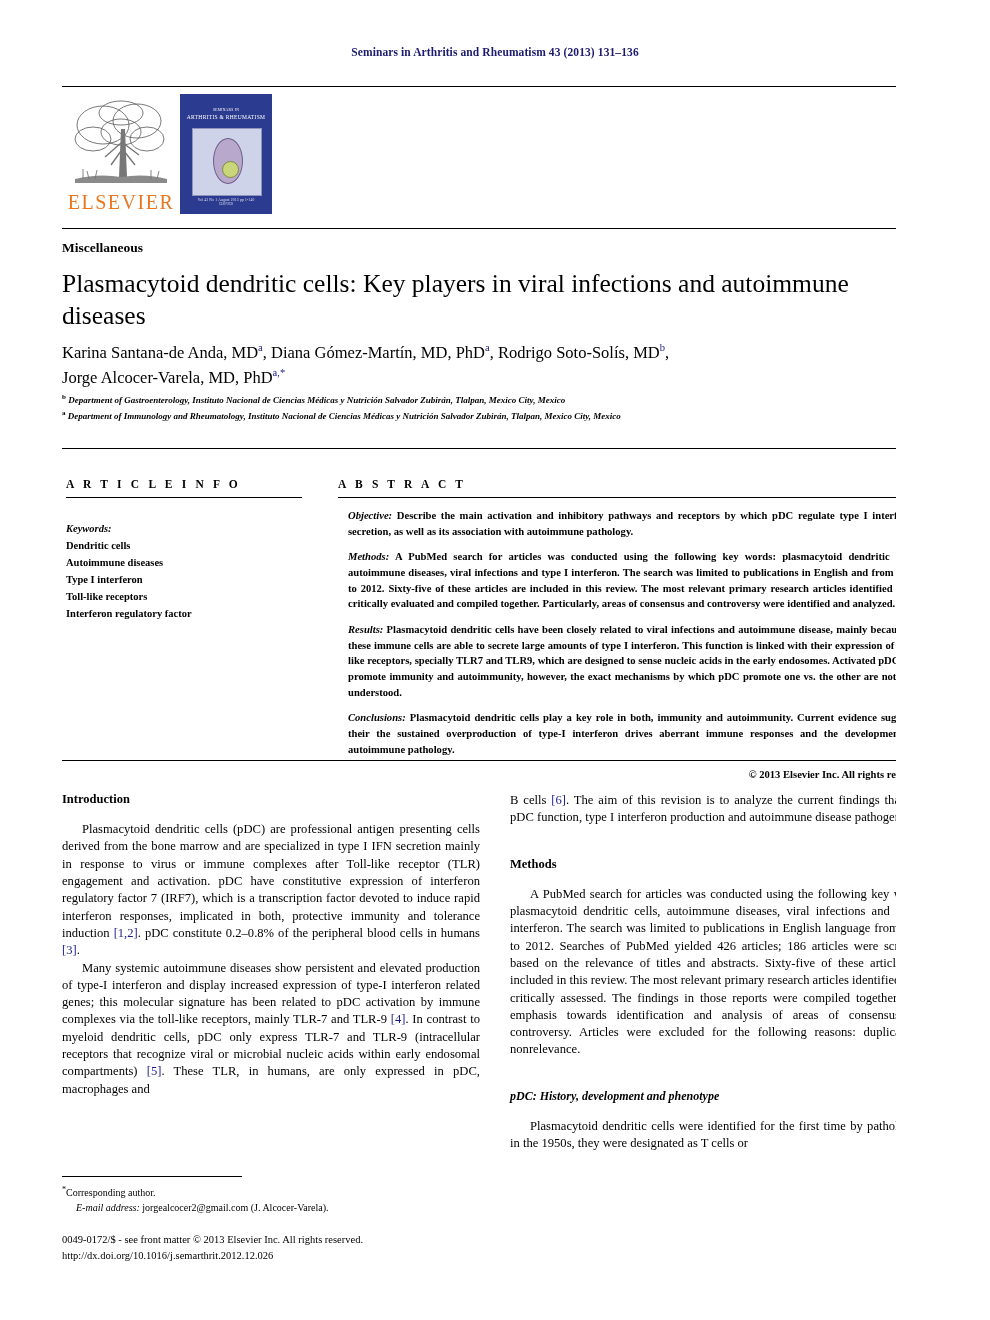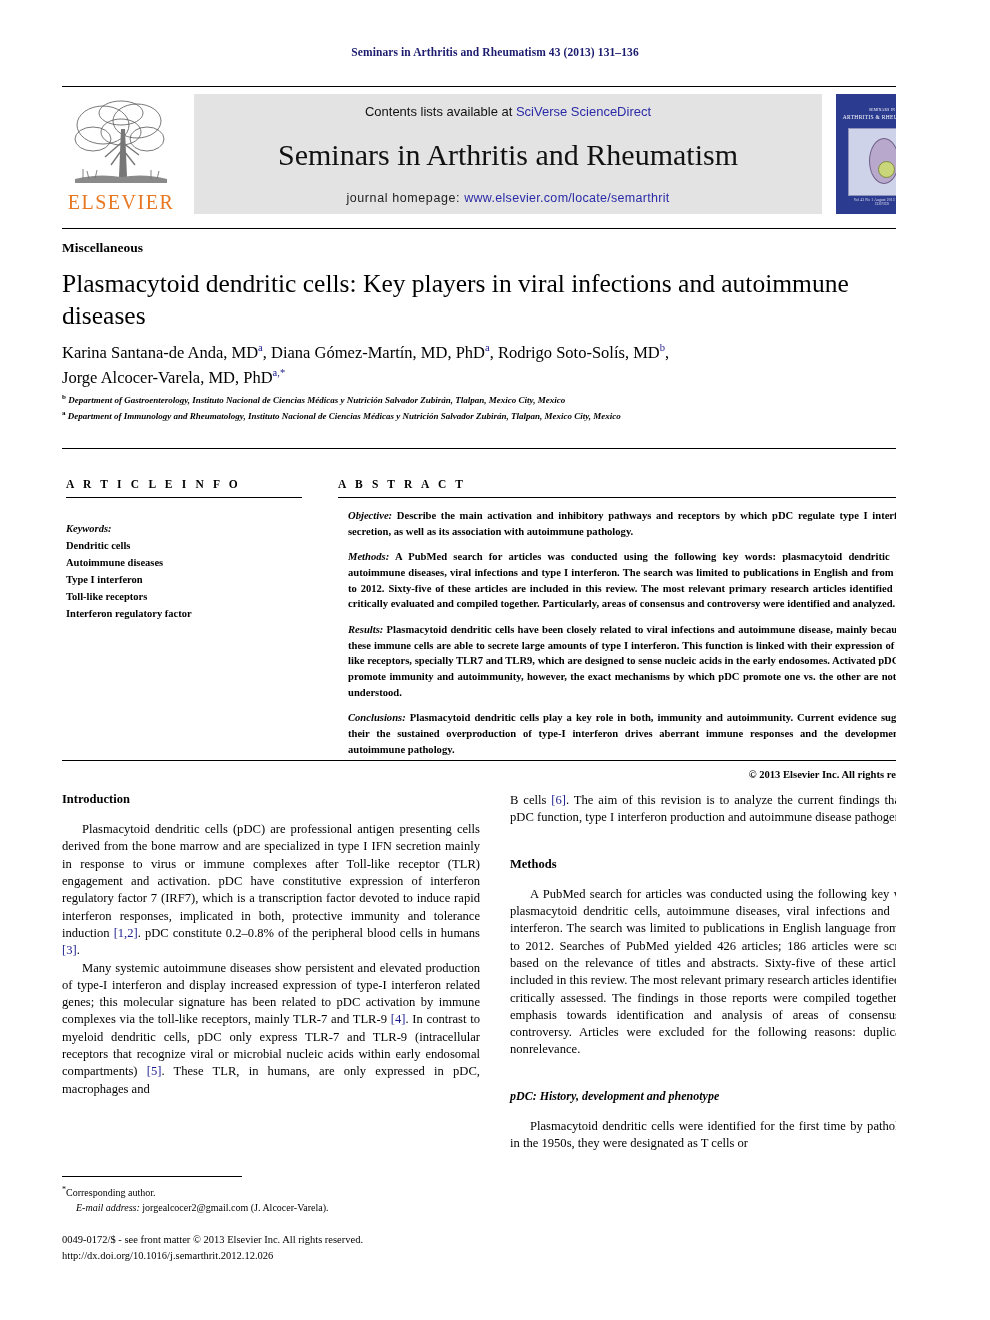--- a/index.html
+++ b/index.html
@@ -320,25 +320,20 @@
           <path d="M52 30 L50 78 L58 78 L56 30 Z" fill="#777"></path>
           <path d="M52 44 L36 58 M54 44 L70 56 M52 52 L42 66 M55 52 L66 66" stroke="#777" stroke-width="1.4" fill="none"></path>
           <path d="M6 80 Q30 74 52 78 Q76 74 98 80 L98 84 L6 84 Z" fill="#8a8a8a"></path>
           <g stroke="#777" stroke-width="0.9">
             <path d="M14 80 L14 70 M20 80 L18 72 M26 80 L28 71 M82 80 L82 71 M88 80 L90 72"></path>
           </g>
         </svg>
         <div class="elsevier-word">ELSEVIER</div>
       </div>
 
-      <div class="banner">
-        <div class="contents-line"><span>Contents lists available at </span><span class="sd-link">SciVerse ScienceDirect</span></div>
-        <div class="journal-title">Seminars in Arthritis and Rheumatism</div>
-        <div class="homepage-line"><span>journal homepage: </span><span class="hp-link">www.elsevier.com/locate/semarthrit</span></div>
-      </div>
 
       <div class="journal-cover">
         <div class="cover-head">
           <span class="small">SEMINARS IN</span>
           <span>ARTHRITIS &amp; RHEUMATISM</span>
         </div>
         <div class="cover-art">
           <div class="cover-cell">
             <div class="cover-nucleus"></div>
           </div>

